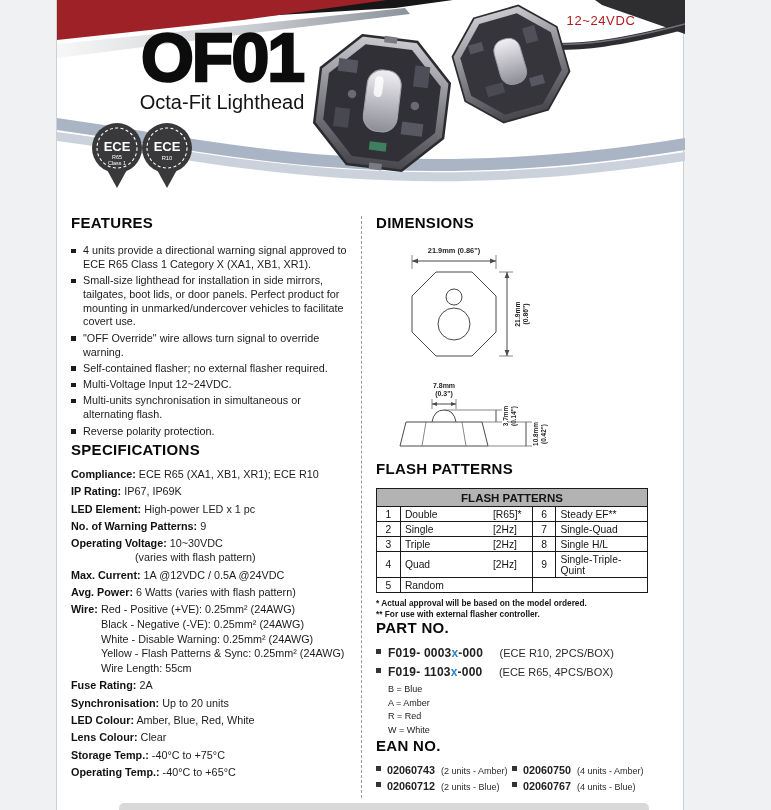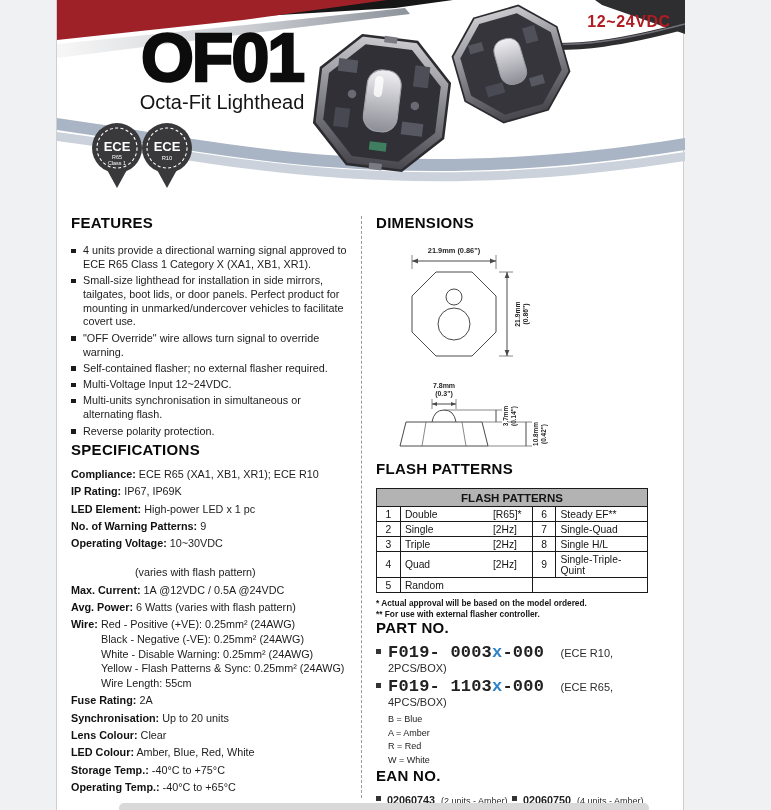--- a/index.html
+++ b/index.html
@@ -20,22 +20,22 @@
   .title{
     position:absolute;left:40px;top:18px;width:250px;text-align:center;
     font-size:68px;font-weight:bold;letter-spacing:-2px;color:#0c0c0c;
     -webkit-text-stroke:2.4px #0c0c0c;line-height:78px;
   }
   .subtitle{
     position:absolute;left:40px;top:90px;width:250px;text-align:center;
     font-size:20px;color:#141414;line-height:24px;
   }
   .voltage{
-    position:absolute;left:512px;top:13px;width:120px;text-align:center;
-    font-size:16px;font-weight:bold;color:#b01c21;letter-spacing:.6px;
+    position:absolute;left:484px;top:13px;width:120px;text-align:center;
+    font-size:13px;font-weight:normal;color:#b01c21;letter-spacing:.6px;
   }
   .badge{position:absolute;width:54px;height:68px;}
   .badge.b1{left:33px;top:122px;}
   .badge.b2{left:83px;top:122px;}
   .unit{position:absolute;}
   .unit.u1{left:258px;top:28px;width:134px;height:150px;transform:rotate(7deg);}
   .unit.u2{left:398px;top:4px;width:112px;height:120px;transform:rotate(-16deg);}
   
   .divider-dashed{
     position:absolute;left:304px;top:216px;height:582px;width:0;
@@ -55,21 +55,21 @@
   }
   .feat .sq{
     position:absolute;left:0;top:4.5px;width:4.5px;height:4.5px;background:#1c1c1c;
   }
   
   .spec-head{margin-top:21px;}
   .spec-rows{margin-top:9px;}
   .srow{font-size:10.8px;line-height:12.8px;color:#1c1c1c;margin-top:4.6px;}
   .srow b{color:#111;}
   .srow.sub{margin-top:1.8px;padding-left:30px;}
-  .srow.sub2{margin-top:16px;padding-left:64px;}
+  .srow.sub2{margin-top:1px;padding-left:64px;}
   
   .dims-svg{margin-top:8px;}
   .dims-svg text{fill:#1f1f1f;font-family:"Liberation Sans",sans-serif;font-weight:bold;}
   .dims-svg .ln{stroke:#4a4a4a;stroke-width:1;fill:none;}
   .dims-svg .thin{stroke:#6a6a6a;stroke-width:.8;fill:none;}
   
   .flash-head{margin-top:14px;}
   table.flash{
     border-collapse:collapse;margin-top:10px;width:272px;
     border:1.6px solid #1a1a1a;
@@ -84,21 +84,21 @@
   td.num{text-align:center;width:24px;}
   td.pn{width:132px;}
   td.pn .pname{display:inline-block;width:88px;}
   td.pn2{width:92px;}
   .footnotes{margin-top:5px;font-size:8.3px;font-weight:bold;color:#161616;line-height:10.5px;}
   
   .part-head{margin-top:13px;}
   .part-items{margin-top:8px;}
   .pitem{position:relative;padding-left:12px;margin-bottom:4px;line-height:14px;}
   .pitem .sq{position:absolute;left:0;top:4px;width:5px;height:5px;background:#333;}
-  .pcode{font-size:17px;font-weight:bold;color:#222;letter-spacing:.2px;font-family:Liberation Mono, monospace;}
+  .pcode{font-size:12px;font-weight:bold;color:#222;letter-spacing:.2px;}
   .pcode .bx{color:#2e83c6;}
   .pdesc{font-size:11px;color:#2c2c2c;margin-left:12px;}
   .replace{margin-top:6px;margin-left:12px;font-size:9px;color:#222;}
   .replace .rl{font-weight:bold;}
   .replace .bx{color:#2e83c6;font-weight:bold;}
   .rcolor{margin-left:12px;font-size:9px;color:#222;line-height:13.5px;}
   
   .ean-head{margin-top:10px;}
   .ean-cols{position:relative;margin-top:7px;}
   .ean-col{position:absolute;top:0;}
@@ -219,22 +219,22 @@
       <div class="srow sub2"><span>(varies with flash pattern)</span></div>
       <div class="srow"><b>Max. Current:</b><span> 1A @12VDC / 0.5A @24VDC</span></div>
       <div class="srow"><b>Avg. Power:</b><span> 6 Watts (varies with flash pattern)</span></div>
       <div class="srow"><b>Wire:</b><span> Red - Positive (+VE): 0.25mm² (24AWG)</span></div>
       <div class="srow sub"><span>Black - Negative (-VE): 0.25mm² (24AWG)</span></div>
       <div class="srow sub"><span>White - Disable Warning: 0.25mm² (24AWG)</span></div>
       <div class="srow sub"><span>Yellow - Flash Patterns &amp; Sync: 0.25mm² (24AWG)</span></div>
       <div class="srow sub"><span>Wire Length: 55cm</span></div>
       <div class="srow"><b>Fuse Rating:</b><span> 2A</span></div>
       <div class="srow"><b>Synchronisation:</b><span> Up to 20 units</span></div>
+      <div class="srow"><b>LED Colour:</b><span> Amber, Blue, Red, White</span></div>
       <div class="srow"><b>Lens Colour:</b><span> Clear</span></div>
-      <div class="srow"><b>LED Colour:</b><span> Amber, Blue, Red, White</span></div>
       <div class="srow"><b>Storage Temp.:</b><span> -40°C to +75°C</span></div>
       <div class="srow"><b>Operating Temp.:</b><span> -40°C to +65°C</span></div>
     </div>
   </div>
 
   <div class="col-right">
     <h2 class="sec">DIMENSIONS</h2>
 
     <svg class="dims-svg" width="292" height="216" viewBox="0 0 292 216">
       <g transform="translate(20,0)">

